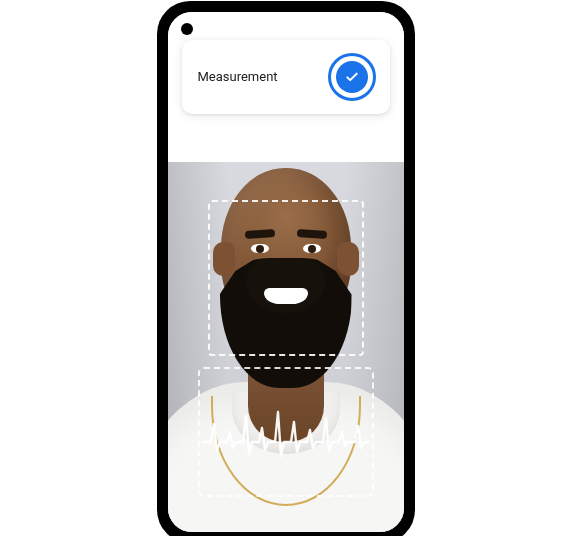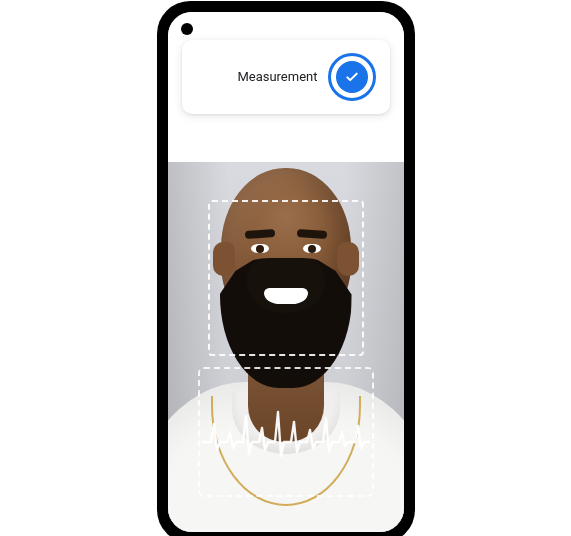--- a/index.html
+++ b/index.html
@@ -57,21 +57,20 @@
     left: 14px;
     right: 14px;
     height: 74px;
     background: #fff;
     border-radius: 10px;
     box-shadow: 0 2px 10px rgba(0,0,0,0.10), 0 1px 3px rgba(0,0,0,0.08);
     display: flex;
     align-items: center;
     padding: 0 14px 0 16px;
     gap: 10px;
-    text-align: right;
   }
   .status-text {
     flex: 1;
     font-size: 13px;
     line-height: 1.35;
     color: #202124;
     font-weight: 400;
   }
   .status-text .l1, .status-text .l2 { display: block; }
 

